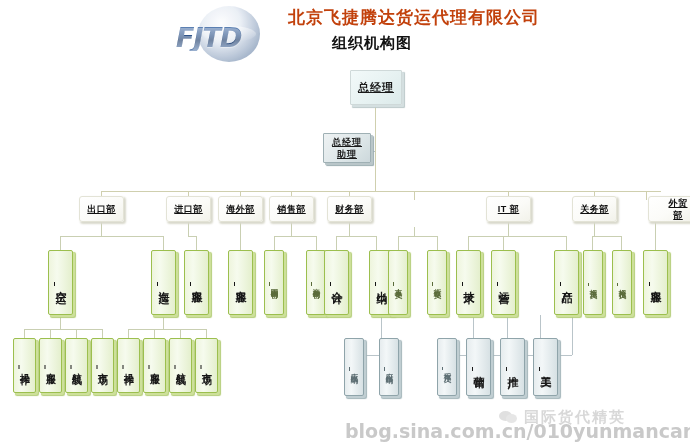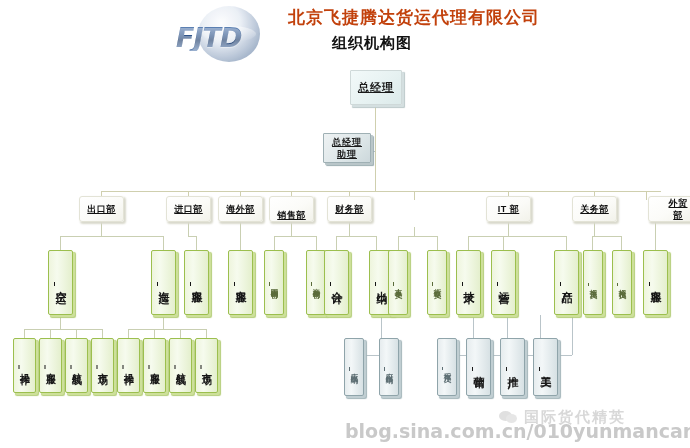--- a/index.html
+++ b/index.html
@@ -221,21 +221,21 @@
 
   <div class="box b-dept" style="left:79px;top:196px;width:45px;height:26px;">
     <span class="lbl">出口部</span>
   </div>
   <div class="box b-dept" style="left:166px;top:196px;width:45px;height:26px;">
     <span class="lbl">进口部</span>
   </div>
   <div class="box b-dept" style="left:218px;top:196px;width:45px;height:26px;">
     <span class="lbl">海外部</span>
   </div>
-  <div class="box b-dept" style="left:269px;top:196px;width:45px;height:26px;align-items:flex-end;">
+  <div class="box b-dept" style="left:269px;top:196px;width:45px;height:26px;">
     <span class="lbl">销售部</span>
   </div>
   <div class="box b-dept" style="left:327px;top:196px;width:45px;height:26px;">
     <span class="lbl">财务部</span>
   </div>
   <div class="box b-dept" style="left:486px;top:196px;width:45px;height:26px;">
     <span class="lbl">IT 部</span>
   </div>
   <div class="box b-dept" style="left:572px;top:196px;width:45px;height:26px;">
     <span class="lbl">关务部</span>

